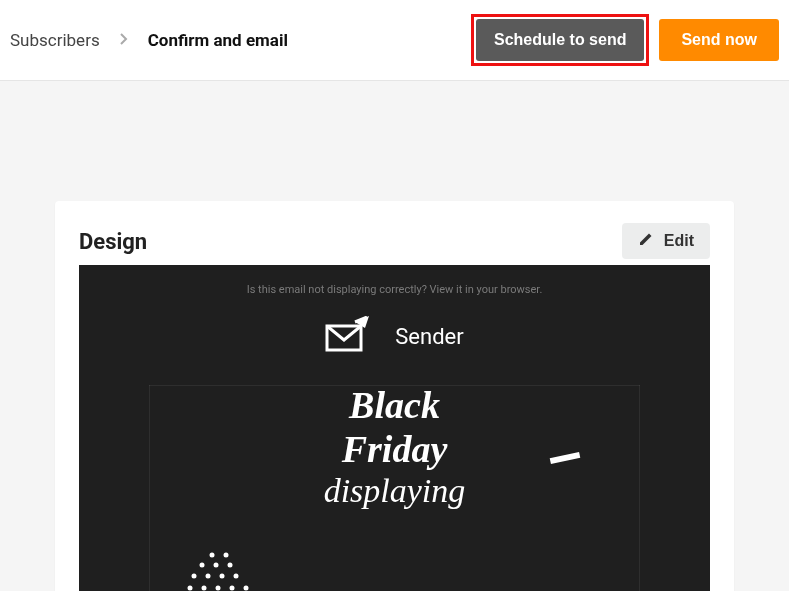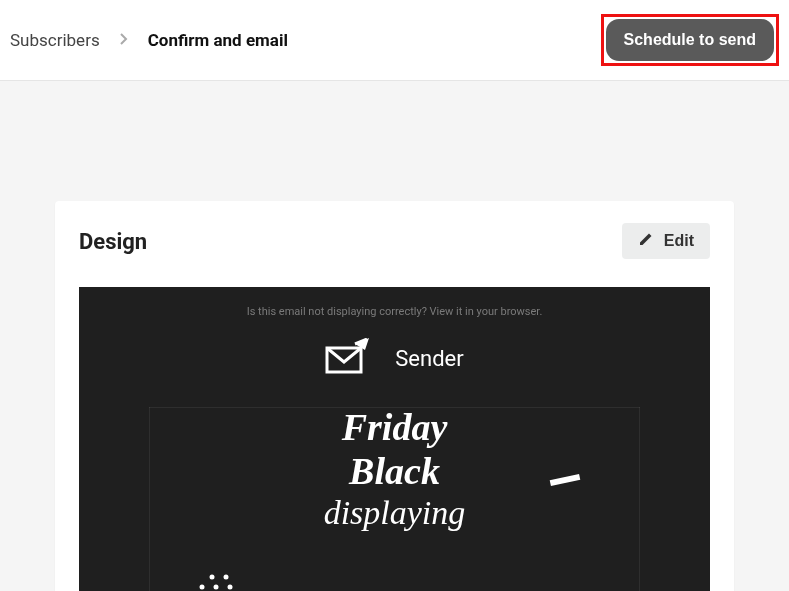--- a/index.html
+++ b/index.html
@@ -50,21 +50,21 @@
       border: 3px solid #e11;
       padding: 2px;
       display: inline-flex;
     }
     .btn {
       border: none;
       padding: 12px 20px;
       font-size: 16px;
       font-weight: 700;
       cursor: pointer;
-      border-radius: 13px;
+      border-radius: 3px;
       color: #fff;
     }
     .btn-schedule {
       background: #5a5a5a;
       padding: 12px 18px;
     }
     .btn-send {
       background: #ff8a00;
       padding: 12px 22px;
     }
@@ -74,21 +74,21 @@
     .card {
       background: #fff;
       border-radius: 4px;
       padding: 22px 24px 0 24px;
       box-shadow: 0 1px 2px rgba(0,0,0,0.05);
     }
     .card-header {
       display: flex;
       align-items: center;
       justify-content: space-between;
-      margin-bottom: 28px;
+      margin-bottom: 6px;
     }
     .card-title {
       font-size: 22px;
       font-weight: 700;
       color: #222;
     }
     .edit-btn {
       background: #eceded;
       border: none;
       padding: 8px 16px;
@@ -202,20 +202,21 @@
       <svg width="8" height="12" viewBox="0 0 8 12">
           <path d="M1 1 L6 6 L1 11" stroke="#aaa" stroke-width="2" fill="none"></path>
         </svg>
     </span>
     <span class="breadcrumb-current">Confirm and email</span>
   </div>
   <div class="header-actions">
     <div class="highlight-wrapper">
       <button class="btn btn-schedule">Schedule to send</button>
     </div>
+    <button class="btn btn-send">Send now</button>
   </div>
 </div>
 
 <div class="content">
   <div class="card">
     <div class="card-header">
       <div class="card-title">Design</div>
       <button class="edit-btn">
         <span>
           <svg width="16" height="16" viewBox="0 0 16 16">
@@ -237,22 +238,22 @@
           </svg>
         </span>
         <span class="logo-text">Sender</span>
       </div>
       <div class="grid-lines">
         <div class="v1"></div>
         <div class="v2"></div>
         <div class="h1"></div>
       </div>
       <div class="hero">
+        <div class="hero-title">Black</div>
         <div class="hero-title">Friday</div>
-        <div class="hero-title">Black</div>
         <div class="hero-sub">displaying</div>
       </div>
       <div class="dots">
         <svg width="70" height="70" viewBox="0 0 70 70">
           <g fill="#fff">
             <circle cx="28" cy="7" r="2.5"></circle>
               <circle cx="42" cy="7" r="2.5"></circle>
             <circle cx="18" cy="17" r="2.5"></circle>
               <circle cx="32" cy="17" r="2.5"></circle>
               <circle cx="46" cy="17" r="2.5"></circle>

